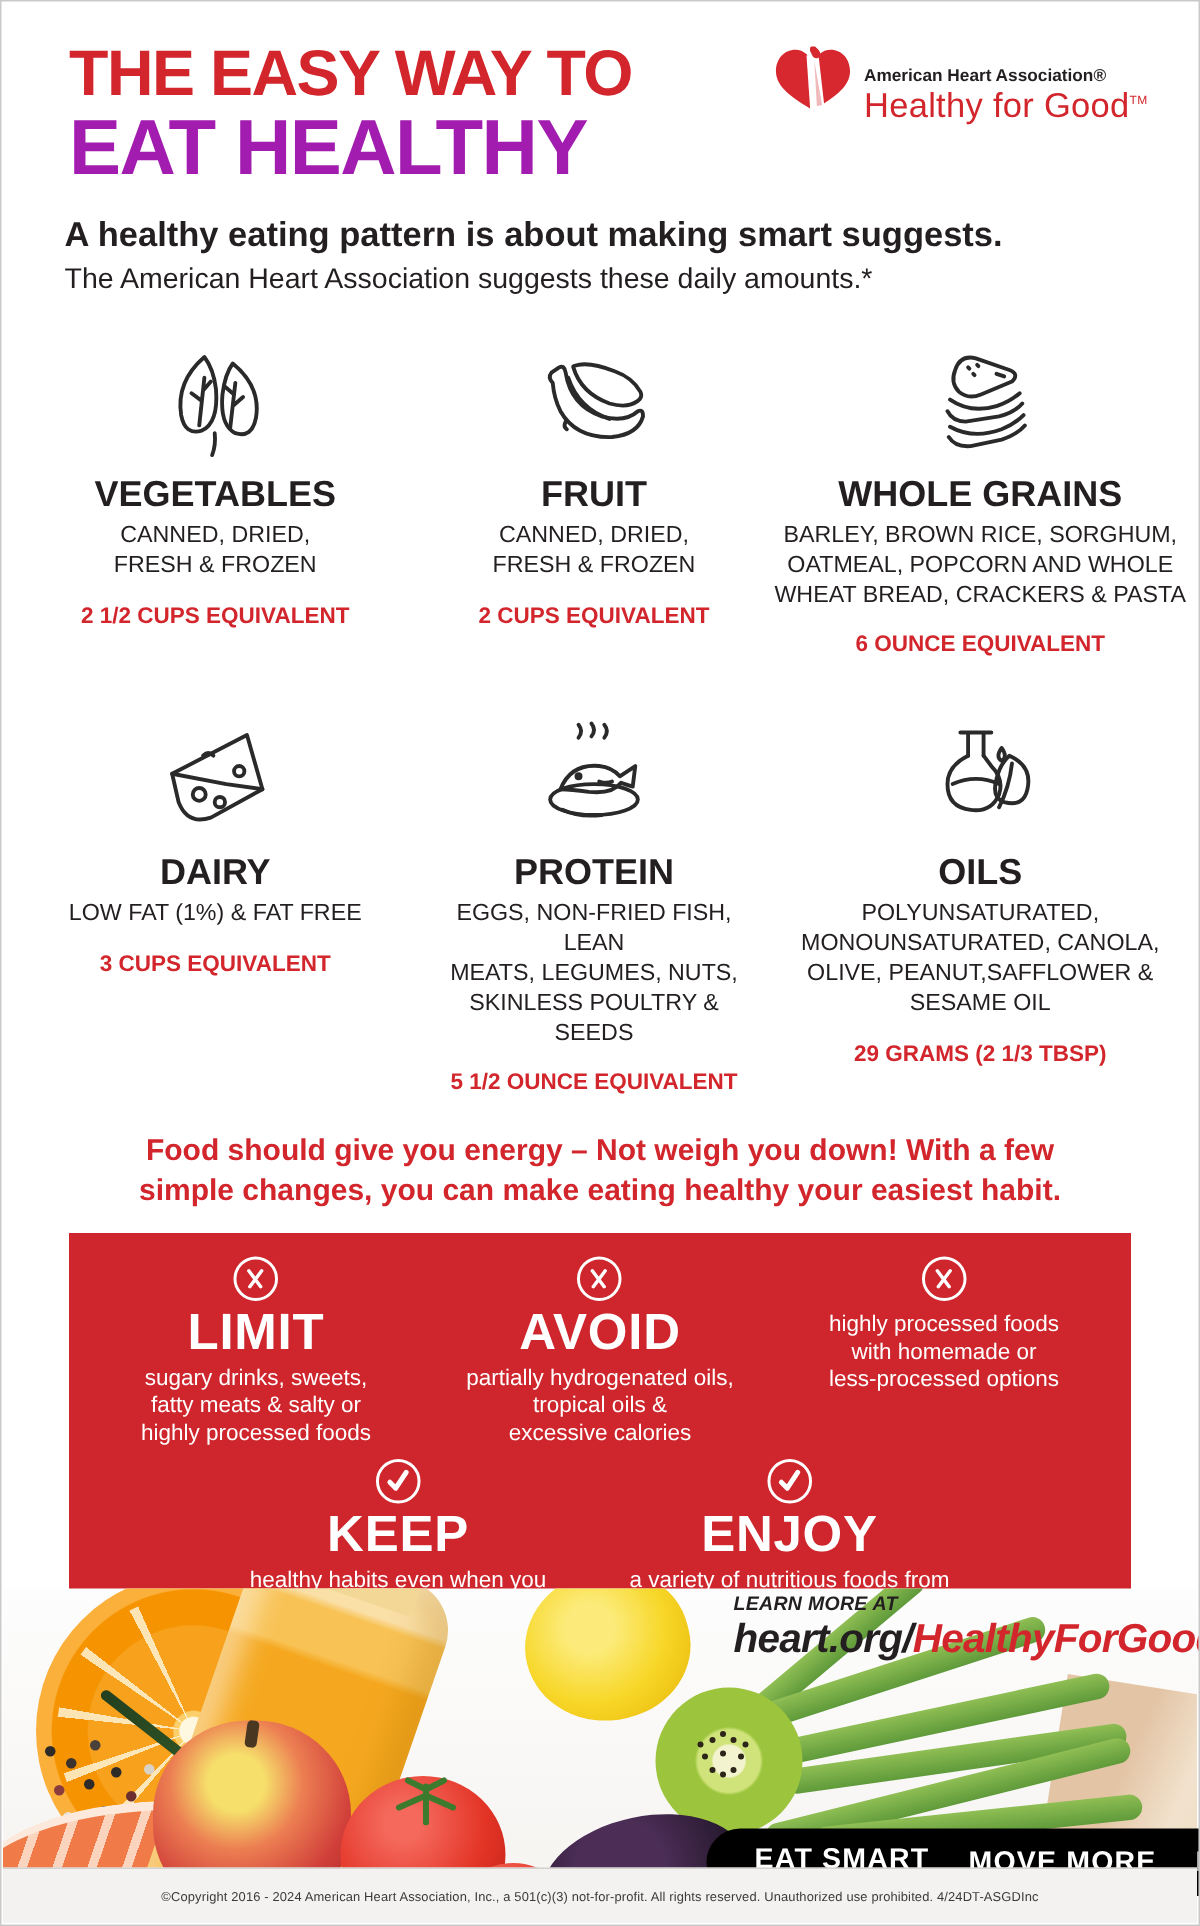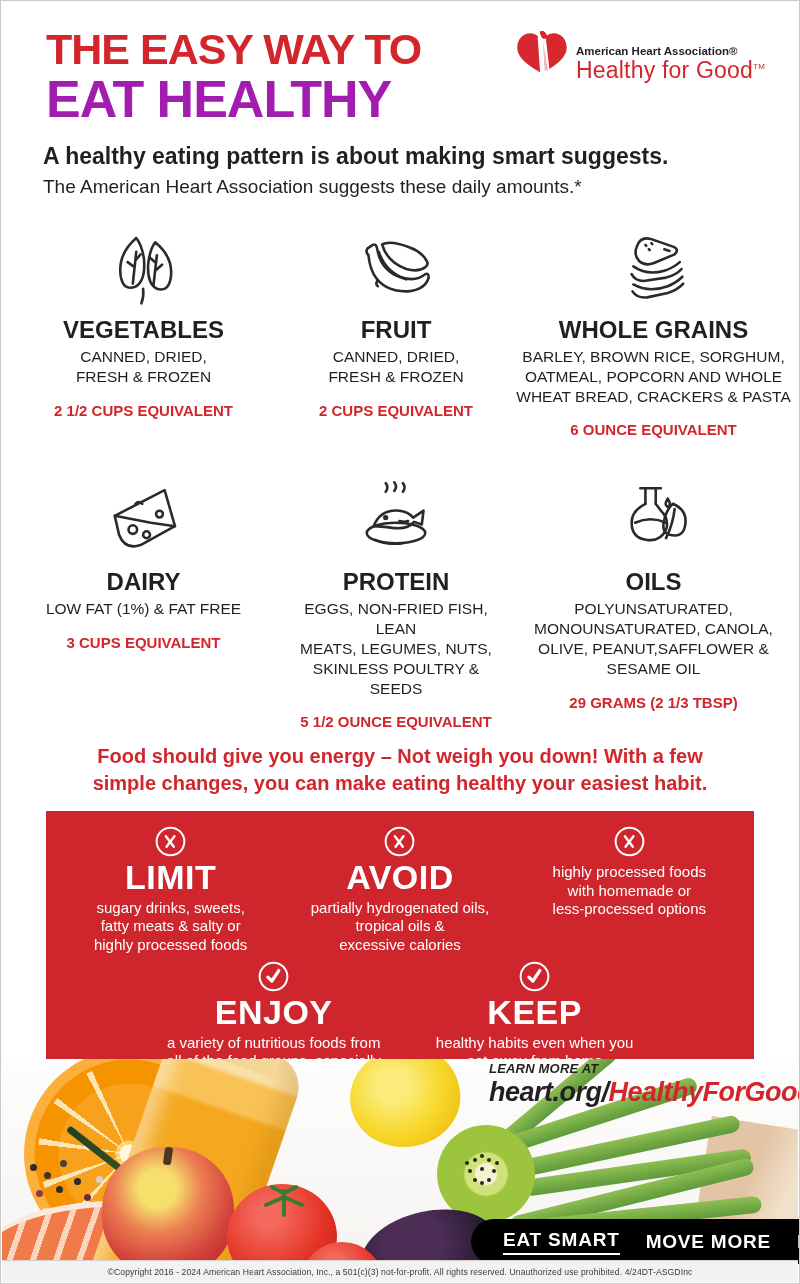--- a/index.html
+++ b/index.html
@@ -27,21 +27,21 @@
   .grid { display:grid; grid-template-columns:285px 220px 295px; padding:14px 0 0 0; }
   .cell { display:flex; flex-direction:column; align-items:center; text-align:center; padding-top:12px; }
   .cat-icon { width:86px; height:86px; }
   .cat-icon svg { width:100%; height:100%; }
   .cat-name { font-size:24px; font-weight:700; margin-top:4px; letter-spacing:0; }
   .cat-detail { font-size:15.5px; line-height:1.28; margin-top:3px; white-space:pre-line; }
   .cat-amount { font-size:15px; font-weight:700; color:#d2262c; margin-top:15px; }
   .row2 { margin-top:14px; }
   
   .energy { text-align:center; color:#d2262c; font-size:20px; font-weight:700;
-            line-height:1.35; margin-top:13px; white-space:pre-line; }
+            line-height:1.35; margin-top:24px; white-space:pre-line; }
   
   .redbox { margin:14px 45px 0 45px; background:#ce262c; padding:14px 10px 16px 10px; }
   .action-row1 { display:grid; grid-template-columns:1fr 1fr 1fr; }
   .action-row2 { display:flex; justify-content:center; gap:55px; margin-top:6px; }
   .action { display:flex; flex-direction:column; align-items:center; text-align:center; color:#ffffff; }
   .action-icon { width:33px; height:33px; margin-bottom:2px; }
   .action-icon svg { width:100%; height:100%; }
   .action-title { font-size:34px; font-weight:700; line-height:1.05; letter-spacing:0.5px; }
   .action-text { font-size:15px; line-height:1.22; margin-top:3px; white-space:pre-line; }
   .action-row2 .action { max-width:320px; }
@@ -106,21 +106,21 @@
   .learn-url { font-size:27px; font-weight:700; margin-top:1px; letter-spacing:-0.5px; }
   .learn-url .black { color:#231f20; }
   .learn-url .red { color:#d2262c; }
   
   .banner { position:absolute; left:470px; top:1218px; right:-2px; height:45px; z-index:6;
     background:#000000; border-radius:23px 0 0 23px; display:flex; align-items:center;
     padding-left:32px; gap:26px; }
   .banner span { color:#ffffff; font-size:19px; font-weight:700; letter-spacing:0.8px; white-space:nowrap; }
   .banner .underlined { border-bottom:2.5px solid #ffffff; padding-bottom:2px; }
   
-  .copyright-bar { position:absolute; left:1px; right:1px; bottom:1px; height:22px; z-index:7;
+  .copyright-bar { position:absolute; left:1px; right:1px; bottom:1px; height:37px; z-index:7;
     background:#f3f2f0; border-top:1px solid #d4d2cf; display:flex; align-items:center; justify-content:center; }
   .copyright-bar div { font-size:8.6px; color:#3a3a3a; letter-spacing:0.1px; }
 </style>
 </head>
 <body>
 
 <div class="page">
 
   <div class="header">
     <div>
@@ -293,35 +293,35 @@
       </div>
     </div>
     <div class="action-row2">
       <div class="action">
         <div class="action-icon">
           <svg viewBox="0 0 100 100" fill="none" stroke="#ffffff" stroke-linecap="round" stroke-linejoin="round">
             <circle cx="50" cy="50" r="42" stroke-width="6"></circle>
             <path d="M33 52 L45 64 L66 32" stroke-width="10"></path>
           </svg>
         </div>
+        <div class="action-title">KEEP</div>
+        <div class="action-text">healthy habits even when you
+eat away from home</div>
+      </div>
+      <div class="action">
+        <div class="action-icon">
+          <svg viewBox="0 0 100 100" fill="none" stroke="#ffffff" stroke-linecap="round" stroke-linejoin="round">
+            <circle cx="50" cy="50" r="42" stroke-width="6"></circle>
+            <path d="M33 52 L45 64 L66 32" stroke-width="10"></path>
+          </svg>
+        </div>
         <div class="action-title">ENJOY</div>
         <div class="action-text">a variety of nutritious foods from
 all of the food groups, especially
 fruits &amp; veggies</div>
-      </div>
-      <div class="action">
-        <div class="action-icon">
-          <svg viewBox="0 0 100 100" fill="none" stroke="#ffffff" stroke-linecap="round" stroke-linejoin="round">
-            <circle cx="50" cy="50" r="42" stroke-width="6"></circle>
-            <path d="M33 52 L45 64 L66 32" stroke-width="10"></path>
-          </svg>
-        </div>
-        <div class="action-title">KEEP</div>
-        <div class="action-text">healthy habits even when you
-eat away from home</div>
       </div>
     </div>
   </div>
 
   <div class="footnote">
     <div>*Servings are based on the 2020-2025 Dietary Guidelines for Americans for 2,000 calories/day. Your calorie needs may be different.</div>
     <div><span>Servings equivalent may depend on form of food. For more info on serving sizes, visit </span><span class="footnote-link">heart.org/Servings</span></div>
   </div>
 
   <div class="collage">

